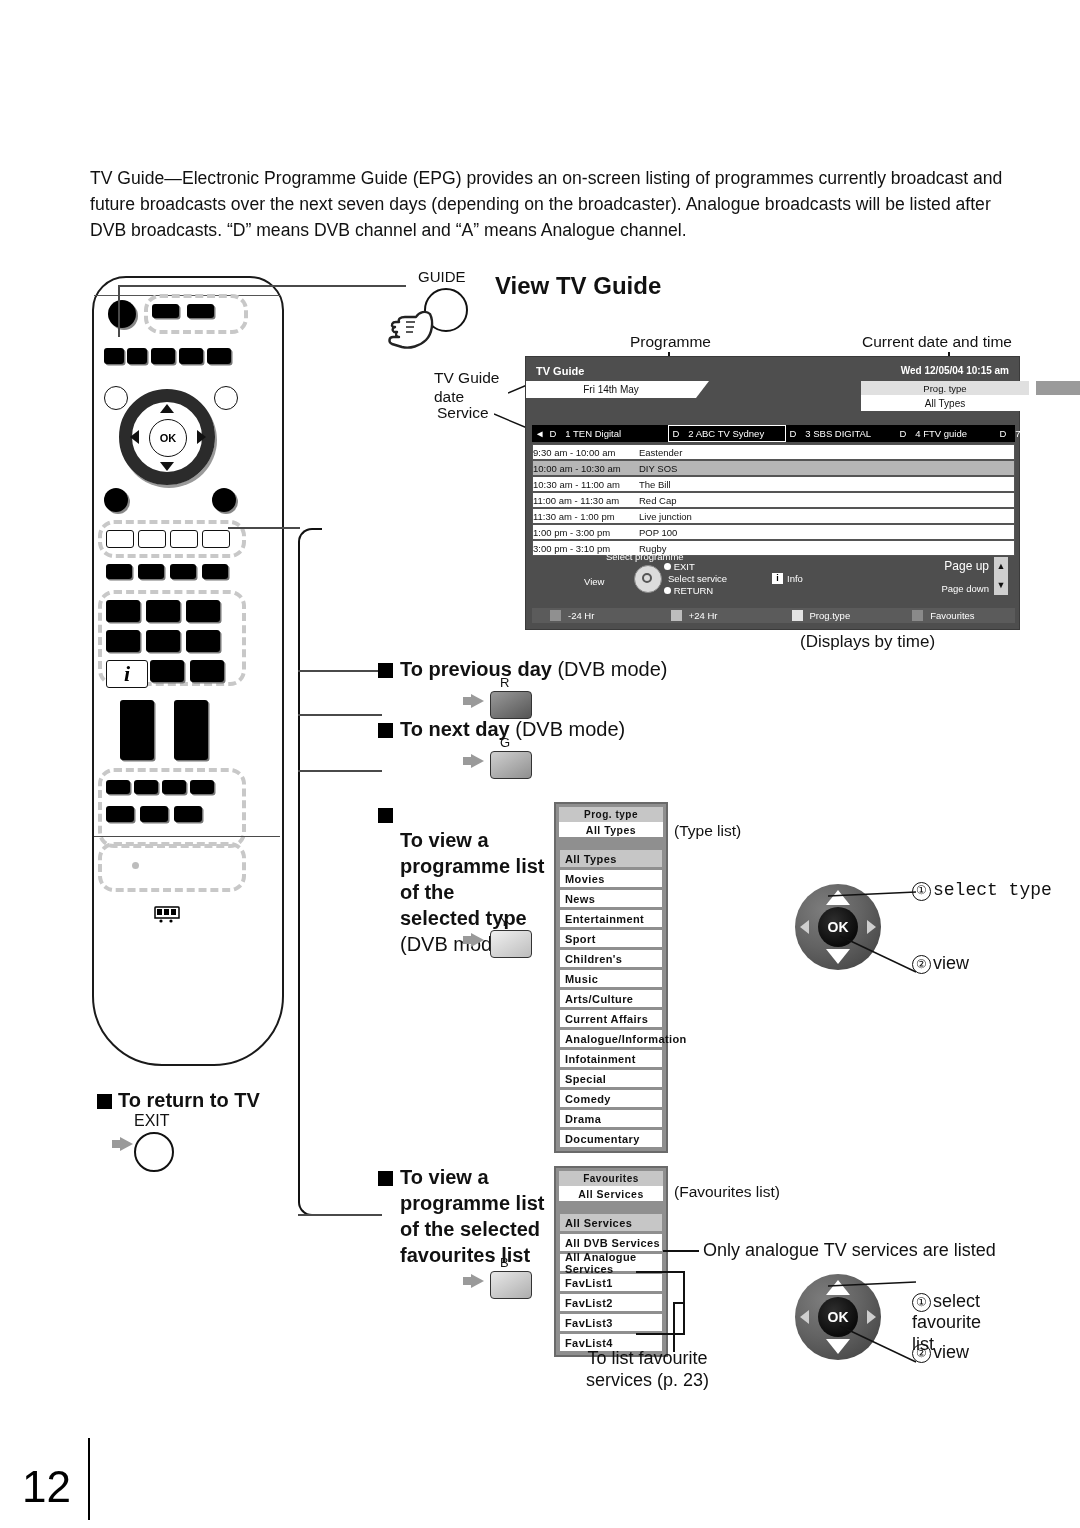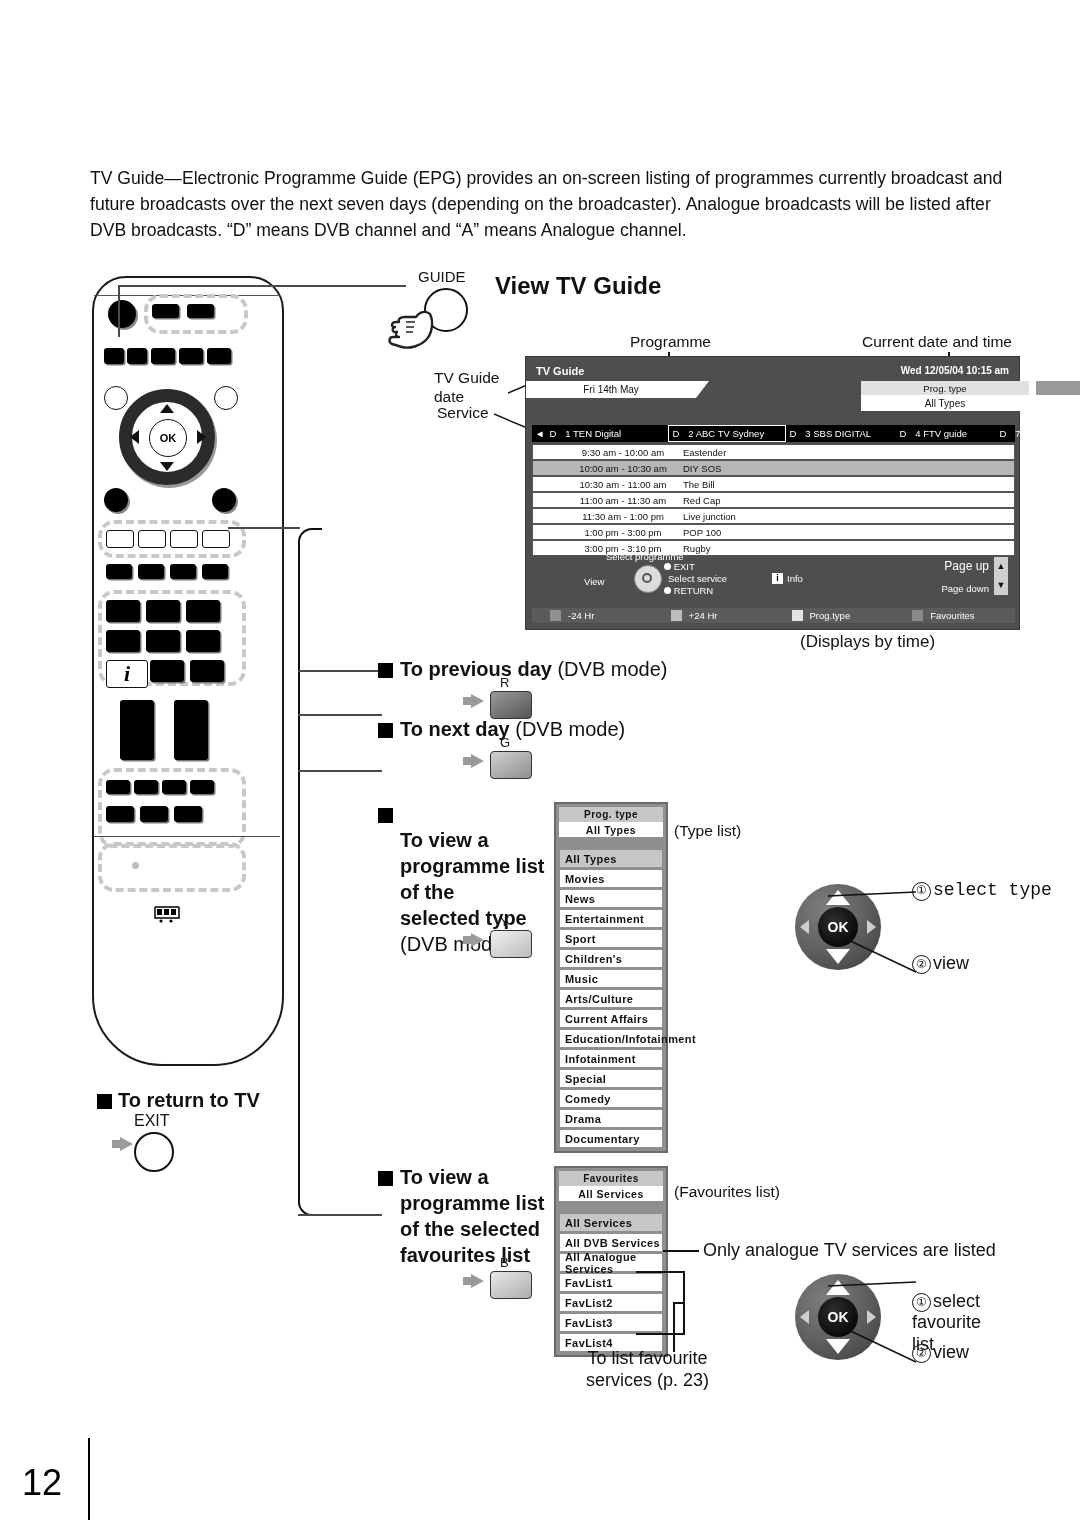--- a/index.html
+++ b/index.html
@@ -4,21 +4,21 @@
 <style>
   html,body{margin:0;padding:0;background:#fff;}
   body{width:1080px;height:1528px;position:relative;font-family:"Liberation Sans",sans-serif;color:#000;overflow:hidden;}
   .page{position:absolute;inset:0;}
 
   
   .title{position:absolute;left:98px;top:58px;font-size:75px;font-weight:bold;letter-spacing:-1px;color:#4a4a4a;line-height:1;}
   .intro{position:absolute;left:90px;top:165px;width:915px;font-size:17.6px;line-height:1.48;color:#111;}
 
   
-  .page-num{position:absolute;left:22px;top:1462px;font-size:36px;color:#000;}
+  .page-num{position:absolute;left:22px;top:1462px;font-size:44px;color:#000;}
   .page-rule{position:absolute;left:88px;top:1438px;width:2px;height:82px;background:#000;}
 
   
   .remote{position:absolute;left:92px;top:276px;width:192px;height:790px;}
   .remote-body{position:absolute;left:0;top:0;width:192px;height:790px;
     border:2px solid #1a1a1a;border-radius:34px 34px 70px 70px;background:#fff;box-sizing:border-box;}
   .remote-top-arc{position:absolute;left:2px;top:-1px;width:186px;height:20px;border-bottom:1.5px solid #555;border-radius:32px 32px 0 0;}
   .btn-blk{position:absolute;background:#000;border-radius:3px;box-shadow:1.5px 1.5px 0 #777;}
   .btn-wht{position:absolute;background:#fff;border:1.6px solid #111;border-radius:3px;}
   .btn-circ{position:absolute;border-radius:50%;}
@@ -54,21 +54,21 @@
       border-top:17px solid #fff;border-right:13px solid transparent;}
   .box-hd{position:absolute;font-size:9.5px;display:flex;align-items:center;justify-content:center;color:#111;}
   .box-vl{position:absolute;font-size:10px;display:flex;align-items:center;justify-content:center;background:#fff;color:#111;}
   .chbar{position:absolute;left:6px;top:68px;width:483px;height:17px;background:#000;display:flex;align-items:stretch;}
   .chcell{flex:0 0 auto;display:flex;align-items:center;color:#fff;font-size:9.5px;white-space:nowrap;}
   .chcell .d{padding:0 3px;}
   .chcell.sel{border:1px solid #fff;box-sizing:border-box;}
   .prow{position:absolute;left:6px;height:16px;width:483px;border:1px solid #555;box-sizing:border-box;
         display:flex;align-items:center;font-size:9.5px;color:#111;background:#fff;}
   .prow.alt{background:#b6b6b6;}
-  .ptime{width:92px;text-align:center;padding-right:8px;padding-left:44px;}
+  .ptime{width:92px;text-align:left;padding-right:8px;}
   .ptitle{padding-left:6px;}
   .tvfoot{position:absolute;left:0;bottom:0;width:100%;height:82px;}
   .fbar{position:absolute;left:6px;bottom:6px;width:483px;height:15px;background:#5b5b5b;display:flex;align-items:center;}
   .fseg{flex:1;display:flex;align-items:center;gap:7px;padding-left:18px;font-size:9.5px;color:#fff;}
   .chip{width:11px;height:11px;display:inline-block;}
   .dpad-mini{position:absolute;width:26px;height:26px;border-radius:50%;background:#dcdcdc;border:1px solid #888;}
   .dpad-mini:after{content:"";position:absolute;left:7px;top:7px;width:10px;height:10px;border-radius:50%;
        border:2px solid #555;box-sizing:border-box;}
   .dot{display:inline-block;width:7px;height:7px;border-radius:50%;background:#fff;}
   .by-time{position:absolute;left:800px;top:632px;font-size:17px;color:#111;}
@@ -373,21 +373,21 @@
     <div id="typelist">
         <div class="dl-it hi">All Types</div>
         <div class="dl-it">Movies</div>
         <div class="dl-it">News</div>
         <div class="dl-it">Entertainment</div>
         <div class="dl-it">Sport</div>
         <div class="dl-it">Children's</div>
         <div class="dl-it">Music</div>
         <div class="dl-it">Arts/Culture</div>
         <div class="dl-it">Current Affairs</div>
-        <div class="dl-it">Education/Infotainment</div>
+        <div class="dl-it">Analogue/Information</div>
         <div class="dl-it">Infotainment</div>
         <div class="dl-it">Special</div>
         <div class="dl-it">Comedy</div>
         <div class="dl-it">Drama</div>
         <div class="dl-it">Documentary</div>
       </div>
   </div>
   <div class="co" style="left:674px;top:822px;">(Type list)</div>
 
   <div class="dpad" style="left:795px;top:884px;">

